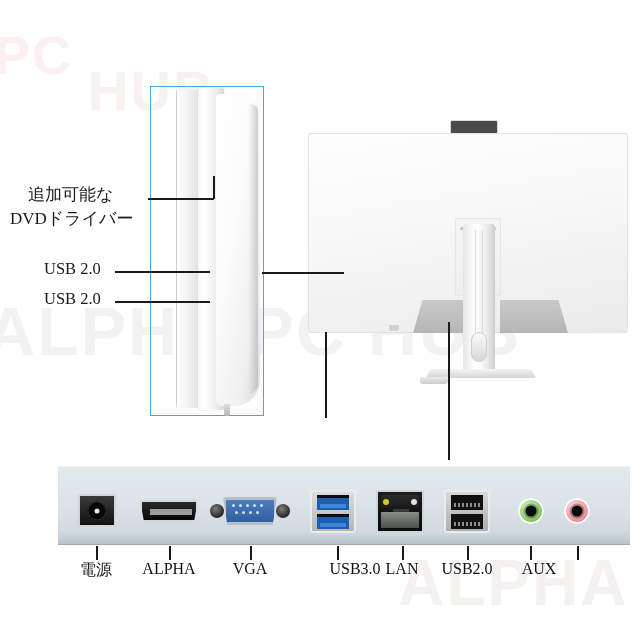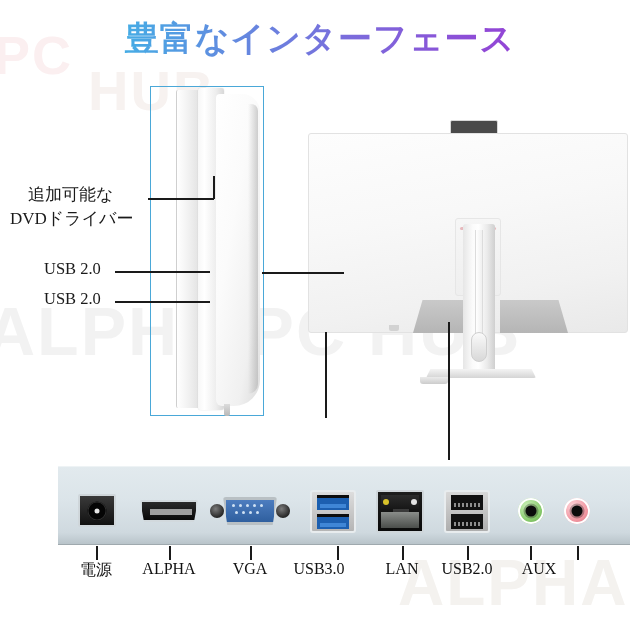--- a/index.html
+++ b/index.html
@@ -425,21 +425,20 @@
 </head>
 <body>
 
 <div id="stage">
 
   <div class="wm wm-top">PC</div>
   <div class="wm wm-top2">HUB</div>
   <div class="wm wm-mid">ALPHA PC HUB</div>
   <div class="wm wm-bot">ALPHA</div>
 
-  <div class="title">豊富なインターフェース</div>
 
   <div class="blue-box"></div>
 
   <div class="aio">
     <div class="aio-back"></div>
     <div class="aio-panel">
       <div class="vent" style="top:6px"></div>
       <div class="vent" style="top:13px"></div>
       <div class="vent" style="top:20px"></div>
       <div class="vent" style="top:27px"></div>
@@ -551,18 +550,18 @@
   <div class="tick" style="left:250px; top:546px; height:14px;"></div>
   <div class="tick" style="left:337px; top:546px; height:14px;"></div>
   <div class="tick" style="left:402px; top:546px; height:14px;"></div>
   <div class="tick" style="left:467px; top:546px; height:14px;"></div>
   <div class="tick" style="left:530px; top:546px; height:14px;"></div>
   <div class="tick" style="left:577px; top:546px; height:14px;"></div>
 
   <div class="io-lbl" style="left:96px;">電源</div>
   <div class="io-lbl" style="left:169px;">ALPHA</div>
   <div class="io-lbl" style="left:250px;">VGA</div>
-  <div class="io-lbl" style="left:319px;">USB3.0</div>
+  <div class="io-lbl" style="left:355px;">USB3.0</div>
   <div class="io-lbl" style="left:402px;font-family:Liberation Serif, serif;">LAN</div>
   <div class="io-lbl" style="left:467px;">USB2.0</div>
   <div class="io-lbl" style="left:539px;">AUX</div>
 
 </div>
 
 </body></html>

